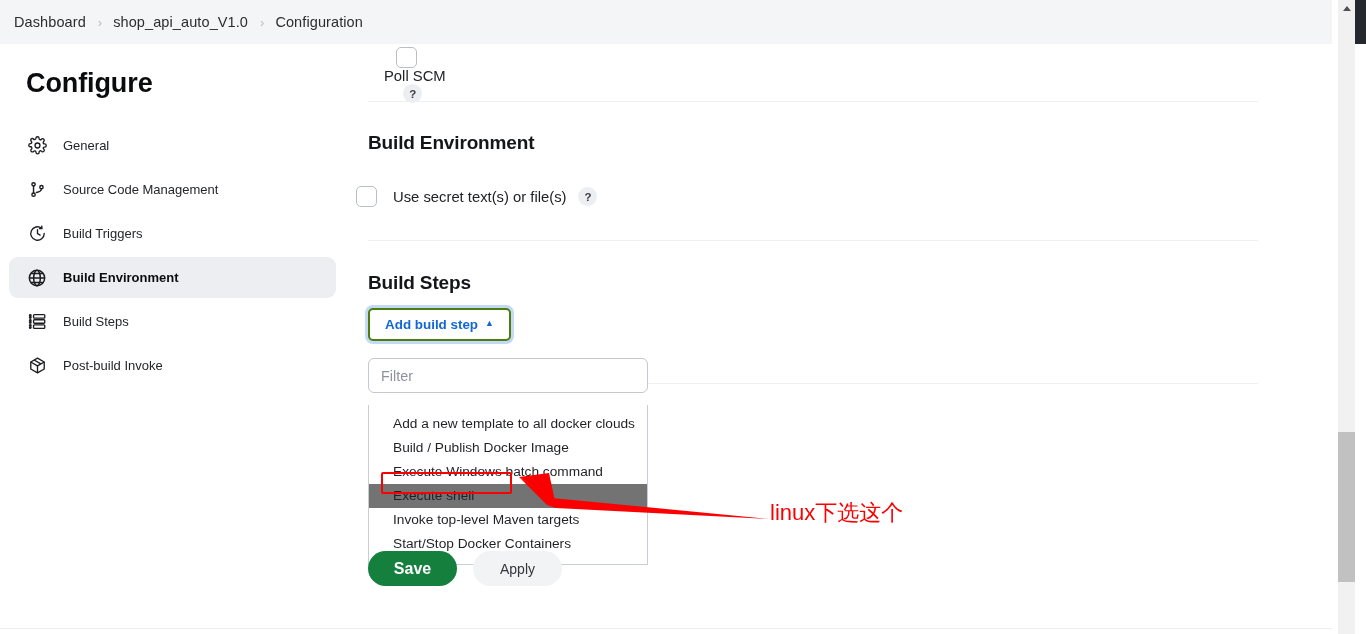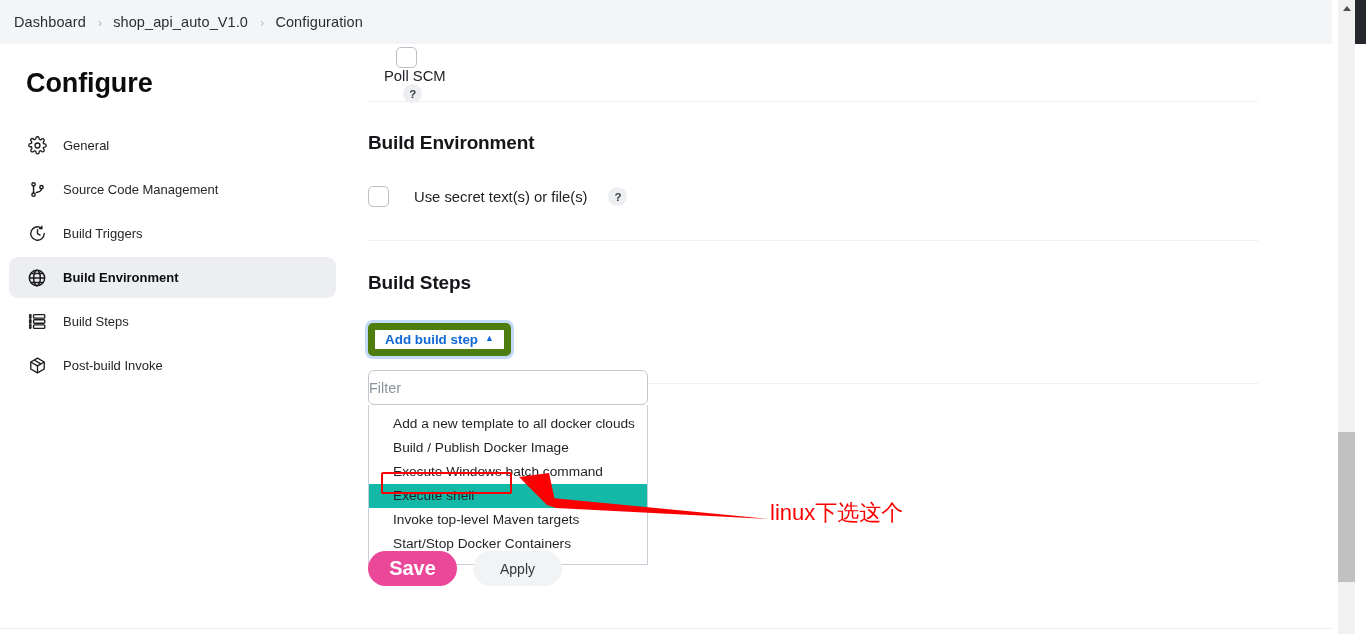--- a/index.html
+++ b/index.html
@@ -78,71 +78,70 @@
     margin-left: 12px; cursor: pointer; flex: 0 0 19px;
   }
 
   .section-head {
     position: absolute; font-size: 19px; font-weight: bold;
     color: #14161a; letter-spacing: -0.15px;
   }
 
   
   .add-step-btn {
-    position: absolute; left: 23px; top: 279px;
+    position: absolute; left: 23px; top: 264px;
     width: 143px; height: 33px;
-    border: 7px solid #4d7c0f; border-radius: 5px;
+    border: 2px solid #4d7c0f; border-radius: 5px;
     background: #ffffff;
     color: #1168d4; font-size: 13.4px; font-weight: bold;
     display: flex; align-items: center; justify-content: center;
     cursor: pointer;
     box-shadow: 0 0 0 3px rgba(64,140,224,.32);
     font-family: "Liberation Sans", sans-serif;
   }
   .add-step-btn .caret {
     margin-left: 7px; font-size: 9px; line-height: 1;
     position: relative; top: -1px;
   }
 
   
   .filter-box {
     position: absolute; left: 23px; top: 314px;
     width: 280px; height: 35px;
     border: 1px solid #c3c8d0; border-radius: 6px;
     background: #fff;
     font-size: 14.4px; color: #8d929b;
-    padding: 0 0;
+    padding: 0 12px;
     outline: none;
     font-family: "Liberation Sans", sans-serif;
-    margin-top: 12px;
   }
   .filter-box::placeholder { color: #8d929b; }
 
   .dropdown {
     position: absolute; left: 23px; top: 361px;
     width: 280px;
     background: #ffffff;
     border: 1px solid #c9ced6;
     border-top: none;
     padding: 7px 0 8px 0;
   }
   .dd-item {
     height: 24px; line-height: 24px;
     padding-left: 24px;
     font-size: 13.7px; color: #1f2125;
     white-space: nowrap; cursor: pointer;
   }
-  .dd-item.highlight { background: #14b8a6; }
+  .dd-item.highlight { background: #737373; }
 
   
   .btn-save {
     position: absolute; left: 23px; top: 507px;
     width: 89px; height: 35px; border-radius: 18px;
-    background: #ec4899; color: #fff;
-    font-size: 20px; font-weight: bold;
+    background: #15803d; color: #fff;
+    font-size: 16px; font-weight: bold;
     border: none; cursor: pointer;
     font-family: "Liberation Sans", sans-serif;
   }
   .btn-apply {
     position: absolute; left: 128px; top: 507px;
     width: 89px; height: 35px; border-radius: 18px;
     background: #f2f3f5; color: #33363b;
     font-size: 14px; border: none; cursor: pointer;
     font-family: "Liberation Sans", sans-serif;
   }
@@ -295,21 +294,21 @@
     <div class="cb-row" style="left:23px; top:3px;flex-direction:column;">
       <span class="cbox"></span>
       <span class="cb-label">Poll SCM</span>
       <span class="help-badge">?</span>
     </div>
 
     <div class="divider" style="top:57px;"></div>
 
     <div class="section-head" style="left:23px; top:88px;">Build Environment</div>
 
-    <div class="cb-row" style="left:23px; top:142px;gap:9px;">
+    <div class="cb-row" style="left:11px; top:142px;">
       <span class="cbox"></span>
       <span class="cb-label">Use secret text(s) or file(s)</span>
       <span class="help-badge">?</span>
     </div>
 
     <div class="divider" style="top:196px;"></div>
 
     <div class="section-head" style="left:23px; top:228px;">Build Steps</div>
 
     <div class="divider" style="top:339px;"></div>

